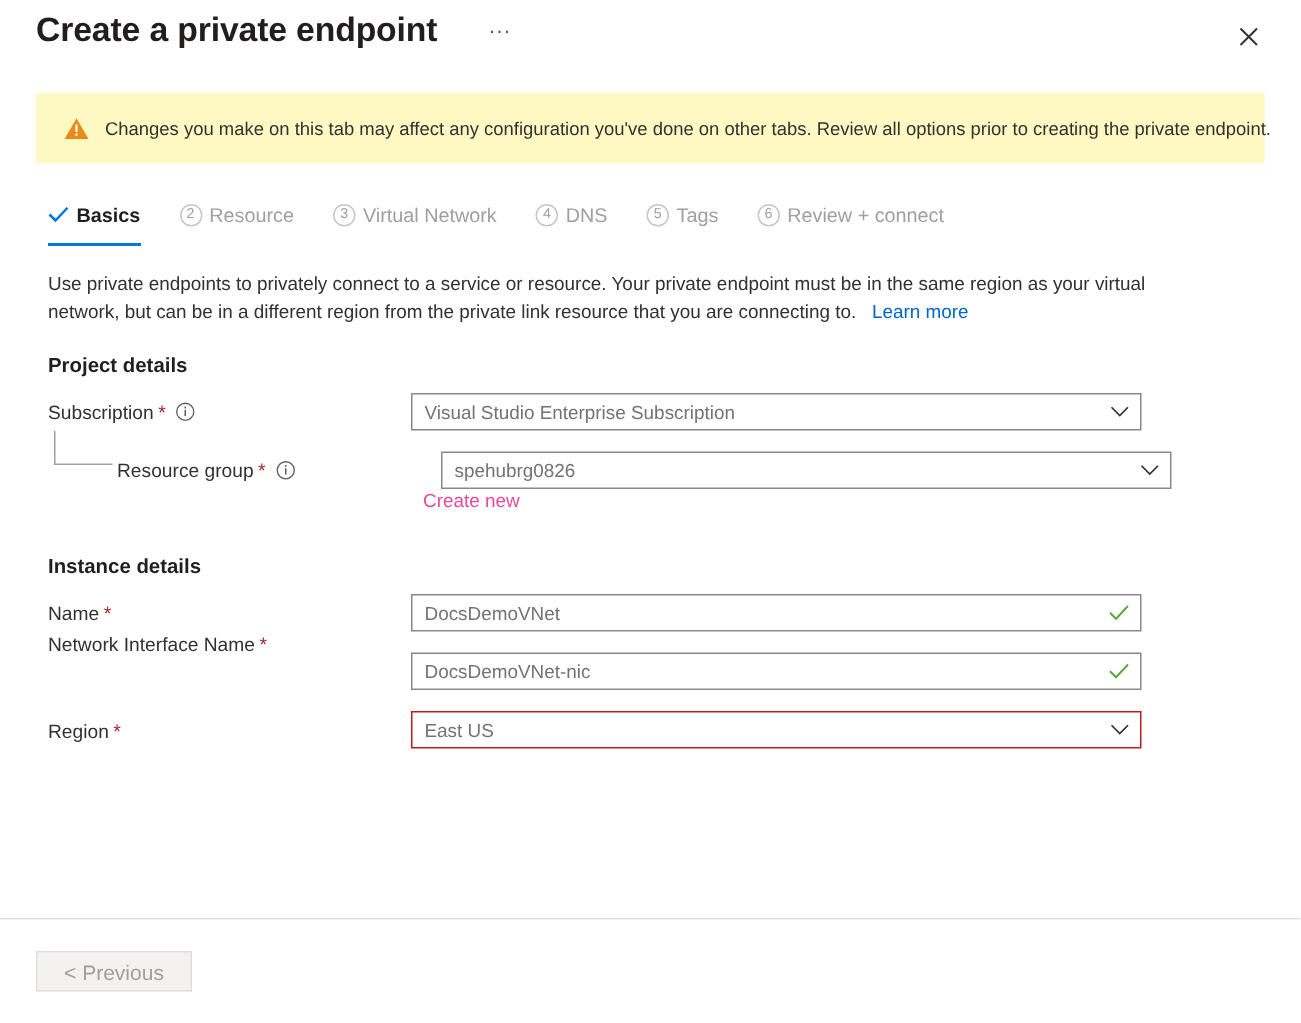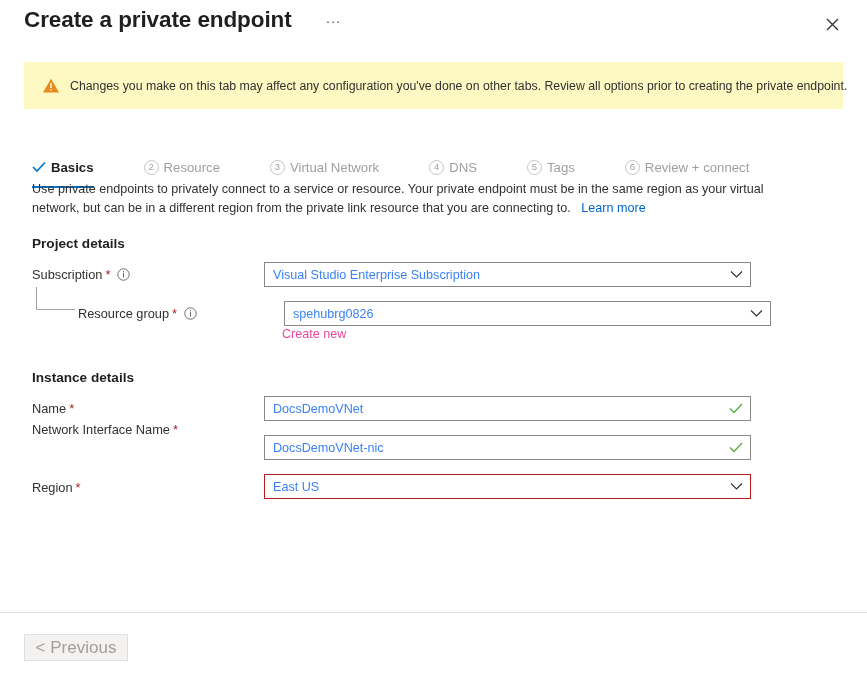--- a/index.html
+++ b/index.html
@@ -42,22 +42,22 @@
   }
   .warn-icon { margin-left:18px; width:18px; height:18px; flex:0 0 auto; }
   .warn-text {
     margin-left:10px;
     font-size:12.3px; color:#323130; line-height:16px;
     white-space:nowrap;
   }
 
   
   .tabs {
-    position:absolute; left:32px; top:152px;
-    height:30px; display:flex; gap:24px;
+    position:absolute; left:32px; top:128px;
+    height:30px; display:flex; 
   }
   .tab {
     display:flex; align-items:center;
     margin-right:26px; height:30px;
     font-size:13.2px; color:#a19f9d; cursor:pointer;
     position:relative; white-space:nowrap;
   }
   .tab.active { color:#201f1e; font-weight:600; }
   .tab .num {
     display:inline-flex; align-items:center; justify-content:center;
@@ -85,24 +85,24 @@
   }
   .f-label {
     position:absolute;
     font-size:12.8px; color:#323130; display:flex; align-items:center;
     white-space:nowrap;
   }
   .req { color:#a4262c; margin-left:3px; font-size:13px; }
   .info-icon { margin-left:7px; display:inline-flex; }
 
   .ctrl {
-    position:absolute; left:264px; width:487px; height:25px;
+    position:absolute; left:274px; width:487px; height:25px;
     border:1px solid #8a8886; background:#fff;
     display:flex; align-items:center;
-    font-size:12.6px; color:#3b82f6;
+    font-size:12.6px; color:#737373;
   }
   .ctrl.focused { border:1px solid #b91c1c; }
   .ctrl .val { margin-left:8px; flex:1; overflow:hidden; white-space:nowrap; }
   .ctrl .adorn { margin-right:7px; display:flex; align-items:center; }
 
   .createnew {
     position:absolute; left:282px; top:327px;
     font-size:12.6px; color:#ec4899; cursor:pointer;
   }
 
@@ -110,21 +110,21 @@
   .elbow { position:absolute; left:36px; top:287px; width:40px; height:24px; }
 
   
   .footer-rule {
     position:absolute; left:0; top:612px; width:867px; height:1px;
     background:#e1dfdd;
   }
   .btn {
     position:absolute; height:27px;
     display:flex; align-items:center; justify-content:center;
-    font-size:17px; cursor:pointer; background:#fff;
+    font-size:14px; cursor:pointer; background:#fff;
   }
   .btn-prev {
     left:24px; top:634px; width:104px;
     border:1px solid #e1dfdd; background:#f3f2f1; color:#a19f9d;
     cursor:default;
   }
   .btn-next {
     left:137px; top:634px; width:147px;
     border:1px solid #323130; color:#201f1e;
   }

